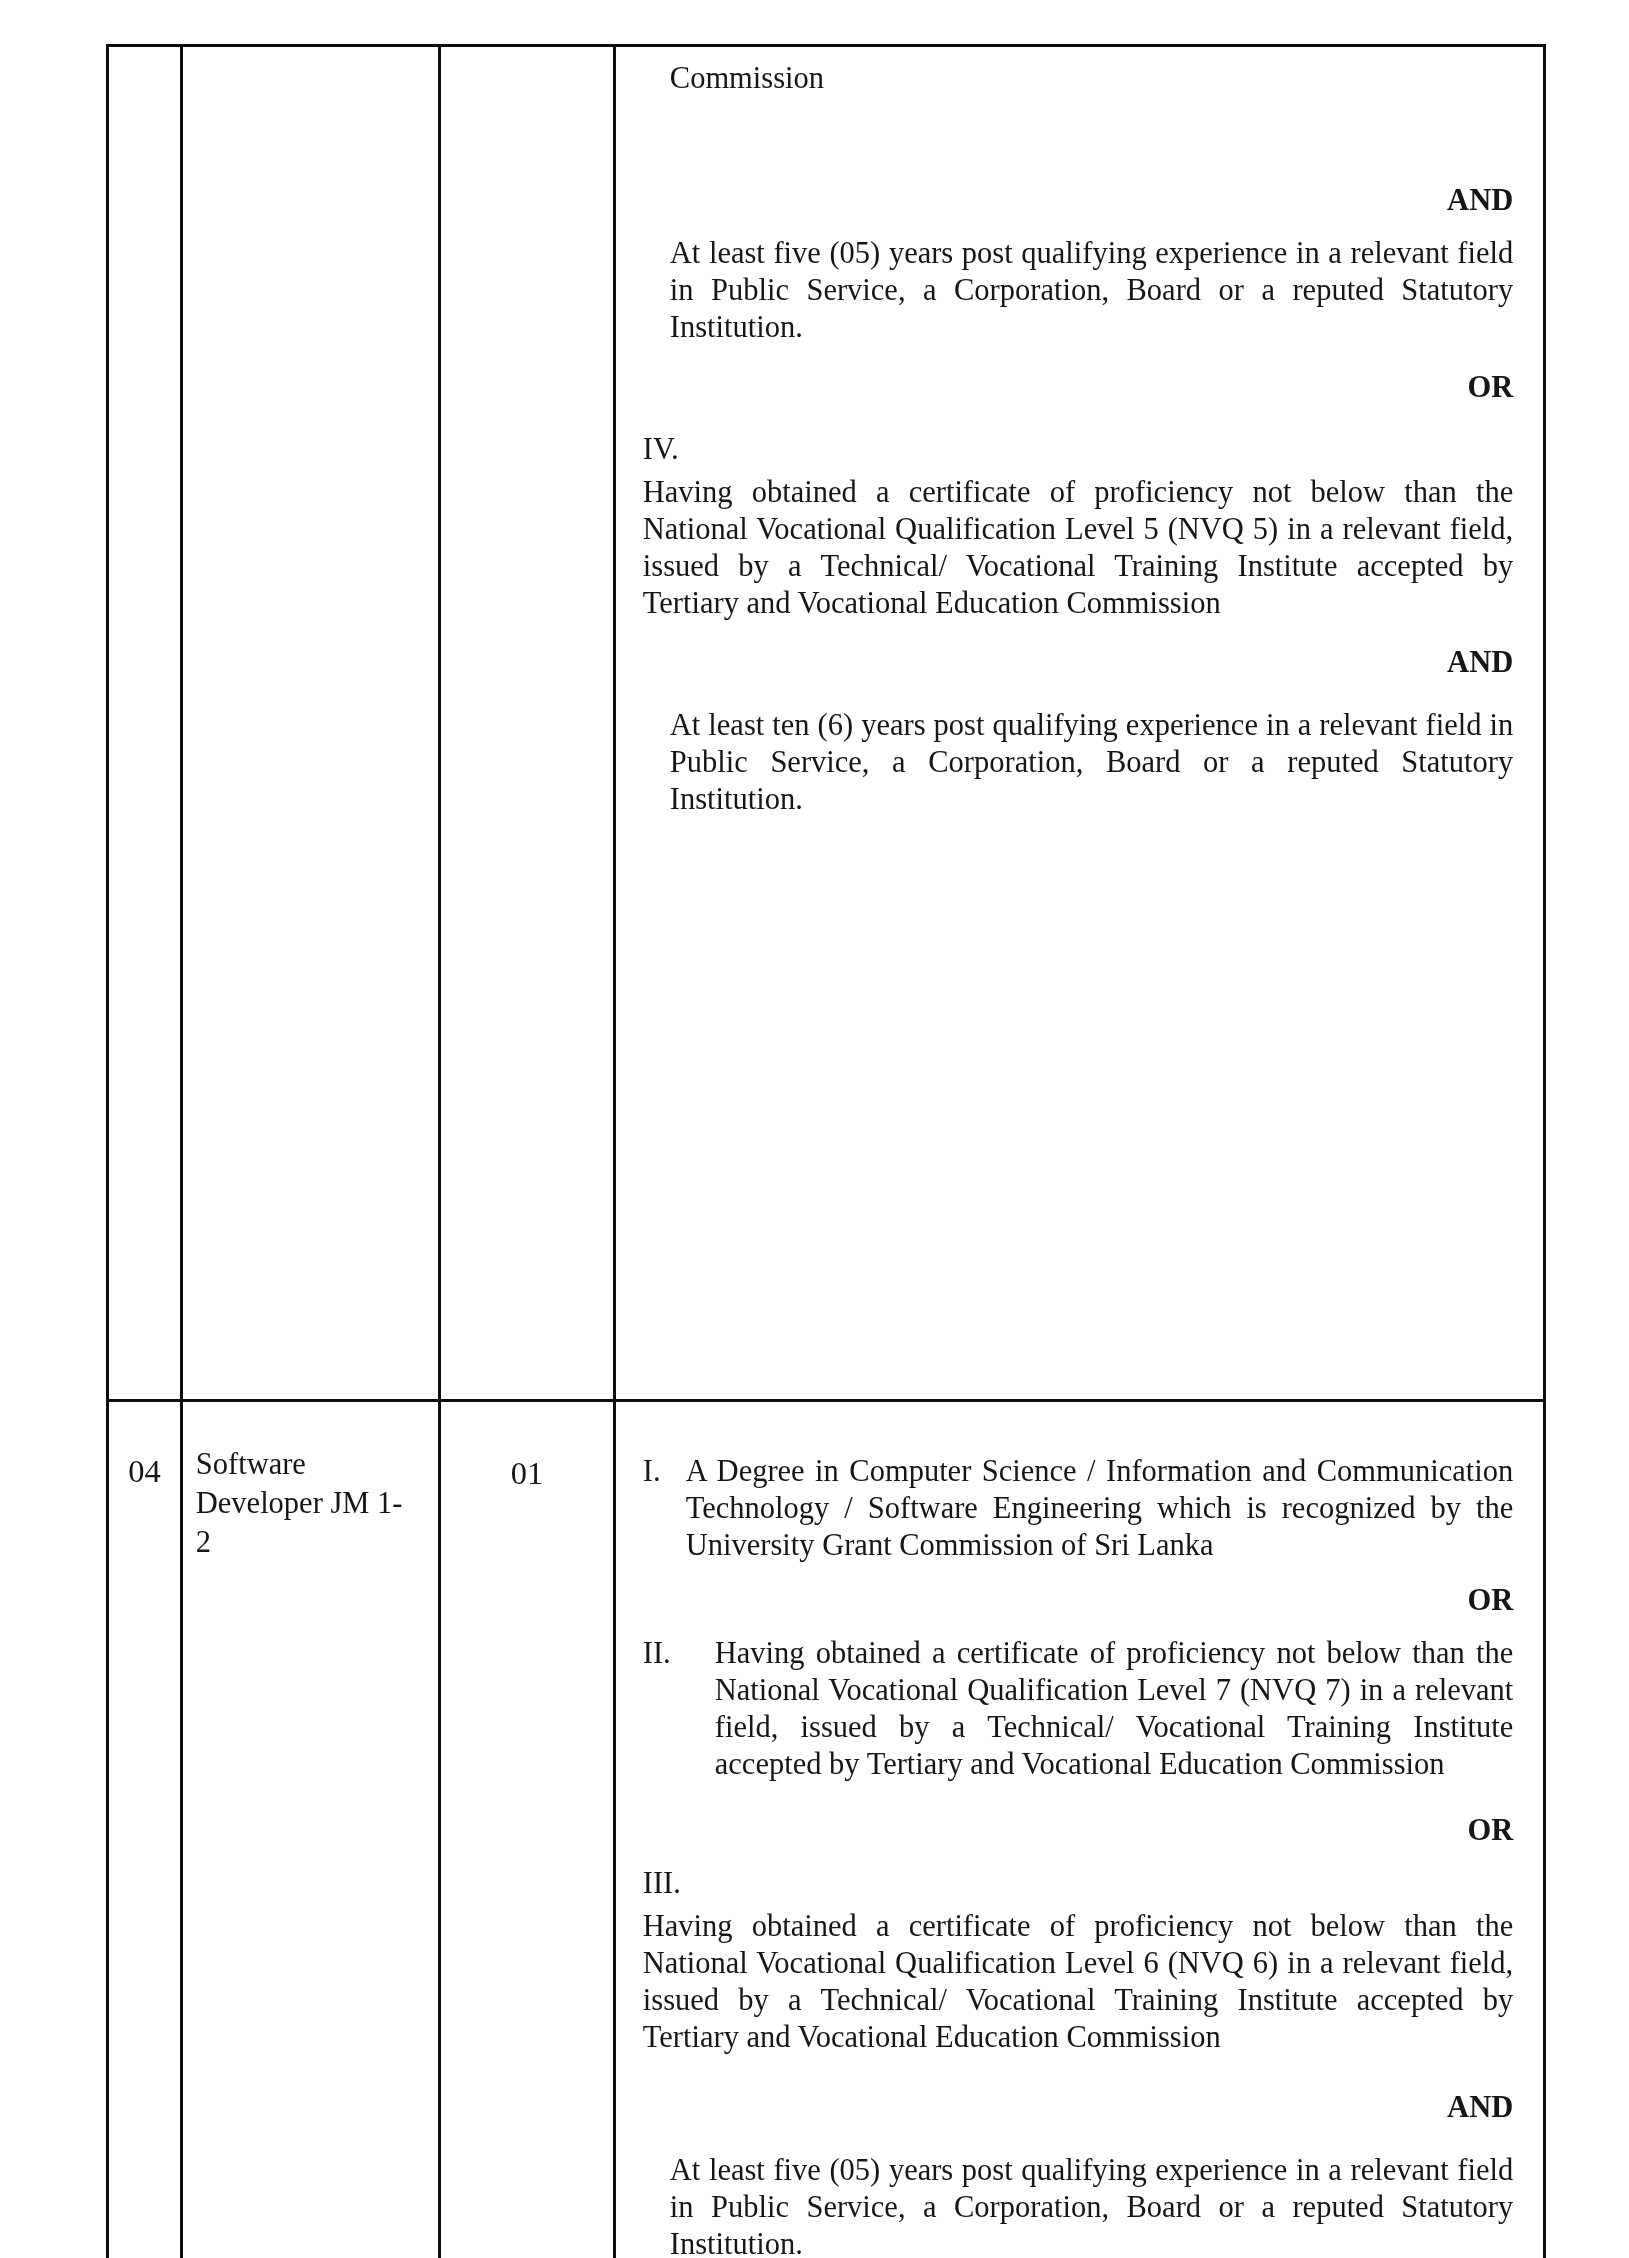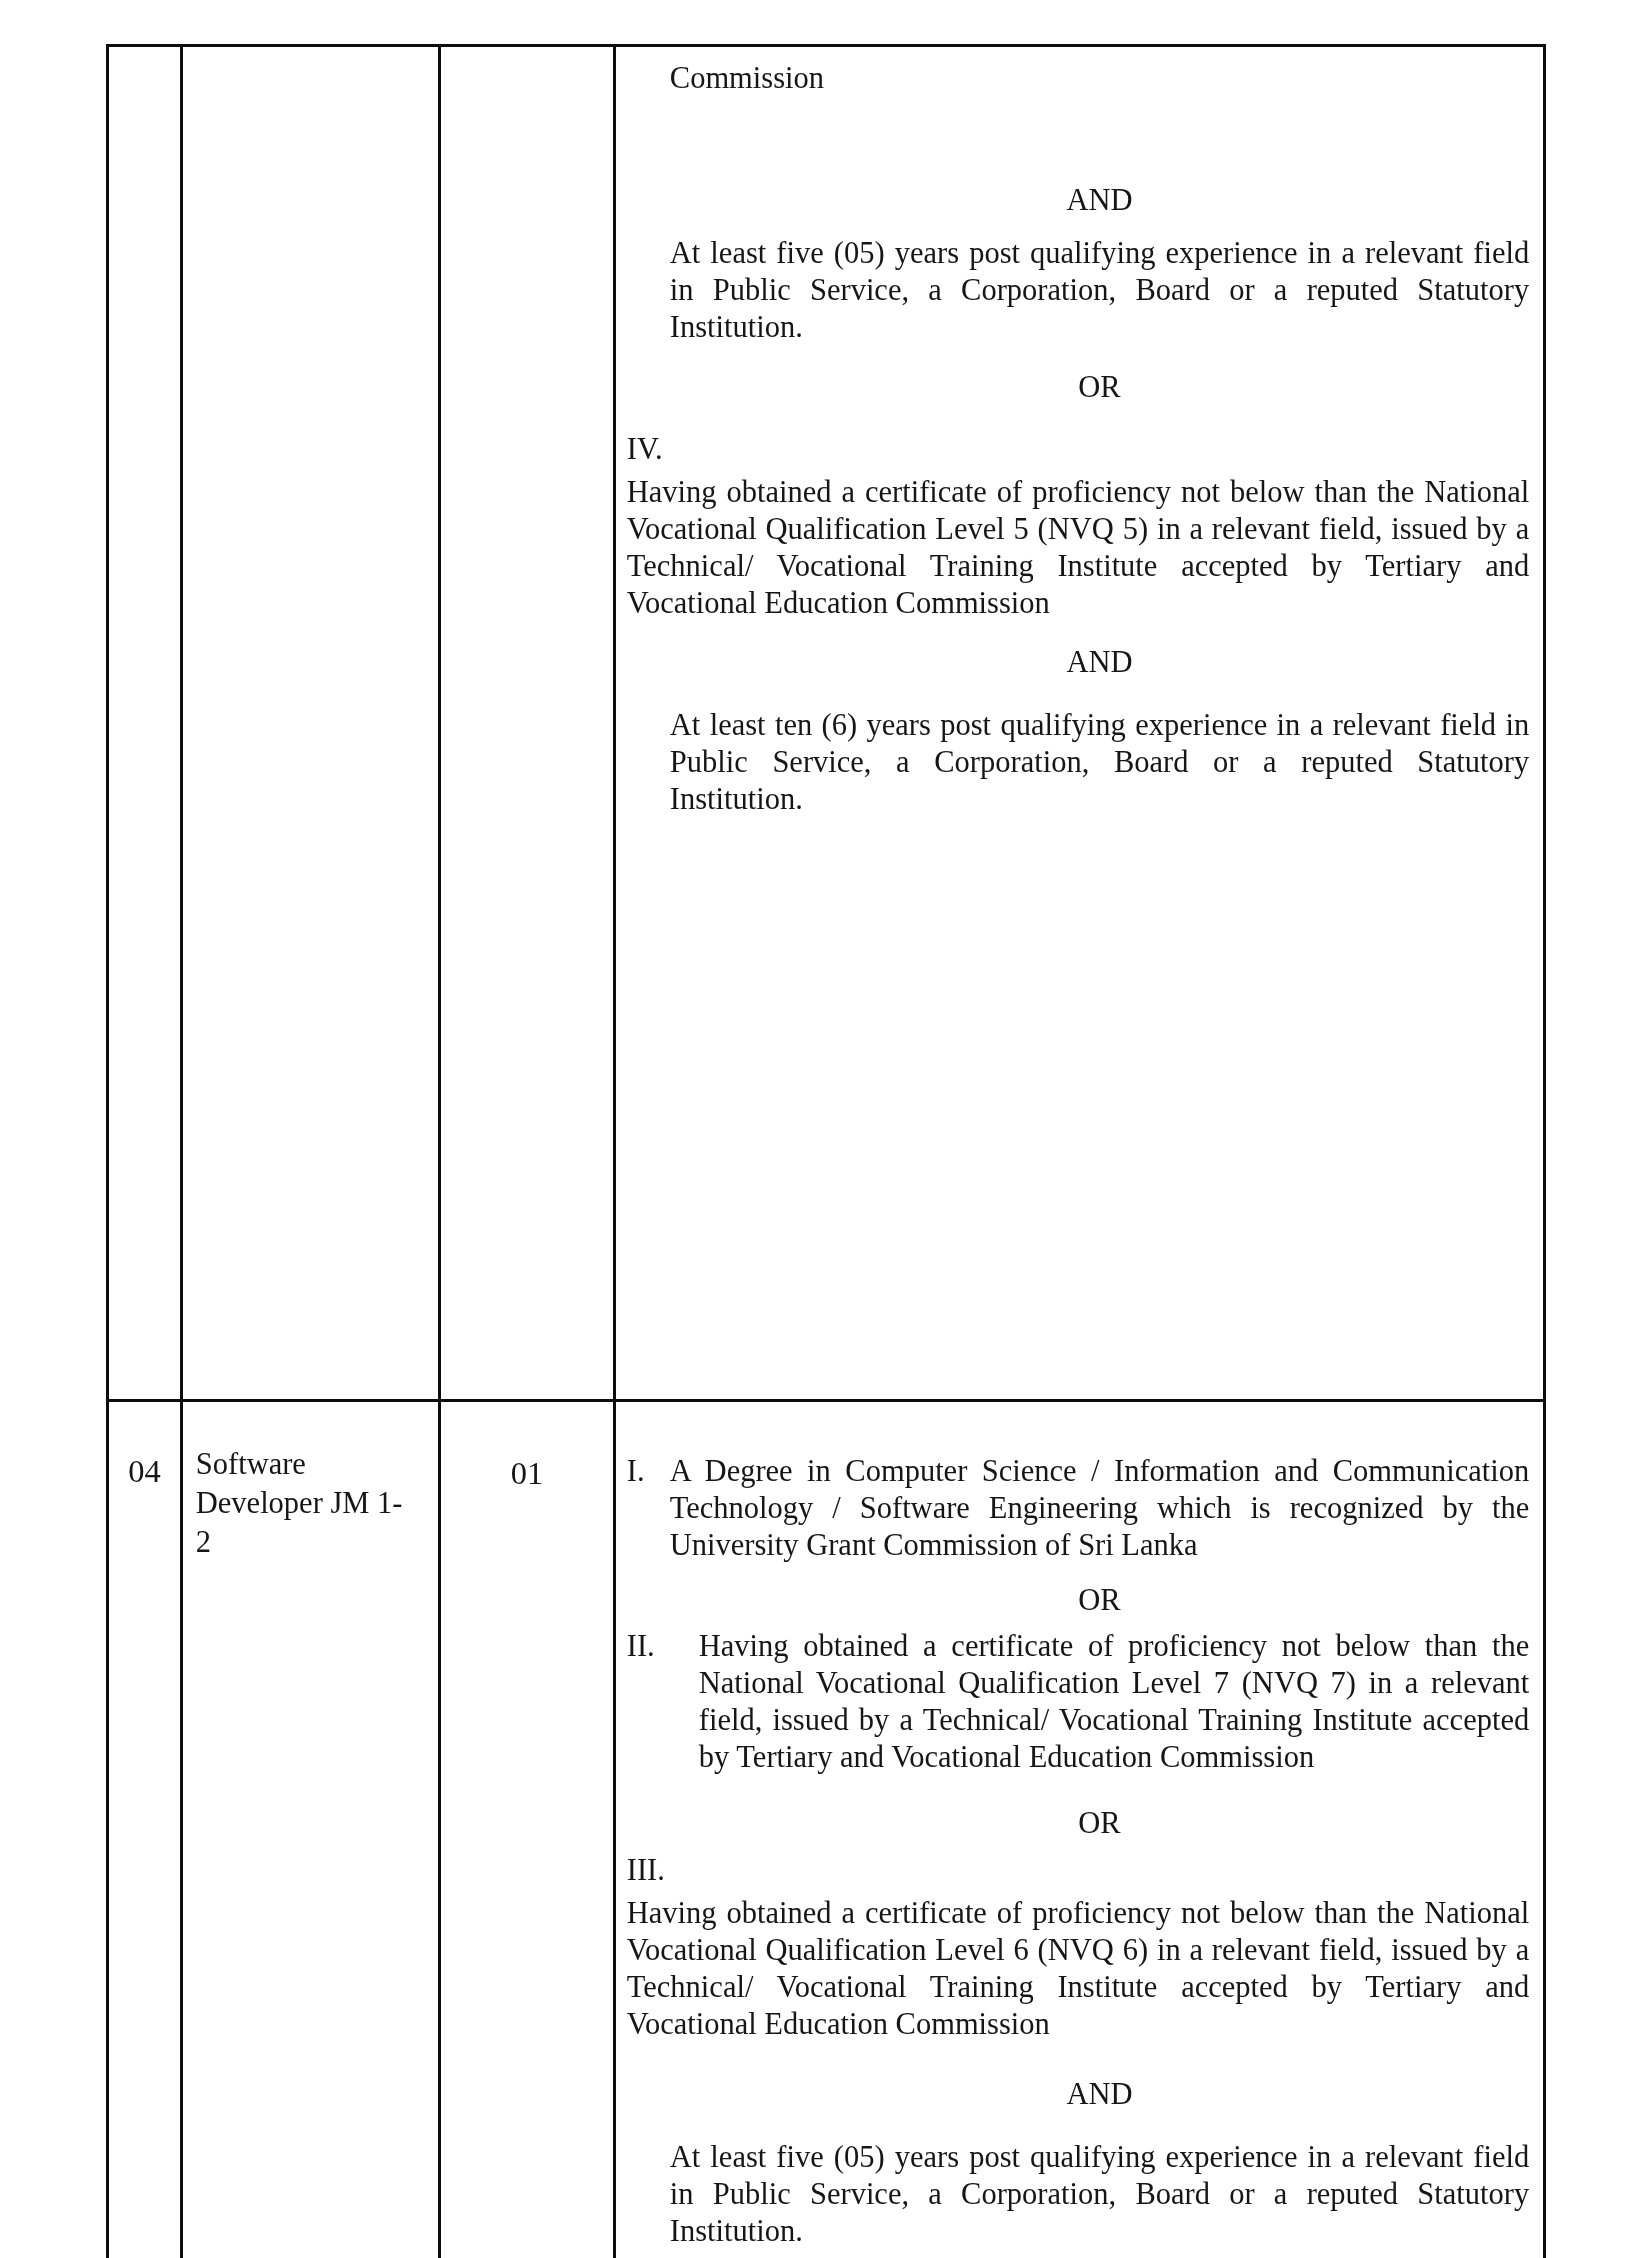--- a/index.html
+++ b/index.html
@@ -29,23 +29,23 @@
   
   .cellbox{overflow:hidden;}
   .no-box,.cnt-box{text-align:center;font-size:32.5px;line-height:39px;}
   .row-2 .no-box{padding-top:50px;height:1299px;}
   .row-2 .cnt-box{padding-top:52px;height:1297px;}
   .pos-box{padding:43px 25.6px 0 12.8px;font-size:30.5px;line-height:39px;height:1309px;}
   .quals-box{font-size:30.5px;line-height:37px;padding:0 13.8px 0 10.8px;}
   .row-1 .quals-box{padding-top:12.8px;height:793px;}
   .row-2 .quals-box{padding-top:51px;height:1298px;}
   
-  .blk{margin:0;}
+  .blk{margin:16px;}
   .blk.continuation{margin-left:43px;}
-  .blk.conjunction{margin-left:43px;text-align:center;}
+  .blk.conjunction{margin-left:43px;text-align:right;font-weight:bold;}
   .blk.paragraph{margin-left:43px;text-align:justify;}
   .blk.numbered{display:flex;}
   .blk.numbered .num{width:43px;flex:0 0 43px;}
   .blk.numbered .body{flex:1 1 auto;text-align:justify;font-family:Liberation Serif, serif;}
   
   .r1 .blk:nth-child(1){margin-top:0;}
   .r1 .blk:nth-child(2){margin-top:85px;}
   .r1 .blk:nth-child(3){margin-top:16.7px;}
   .r1 .blk:nth-child(4){margin-top:22.7px;}
   .r1 .blk:nth-child(5){margin-top:24.6px;flex-direction:column;}

